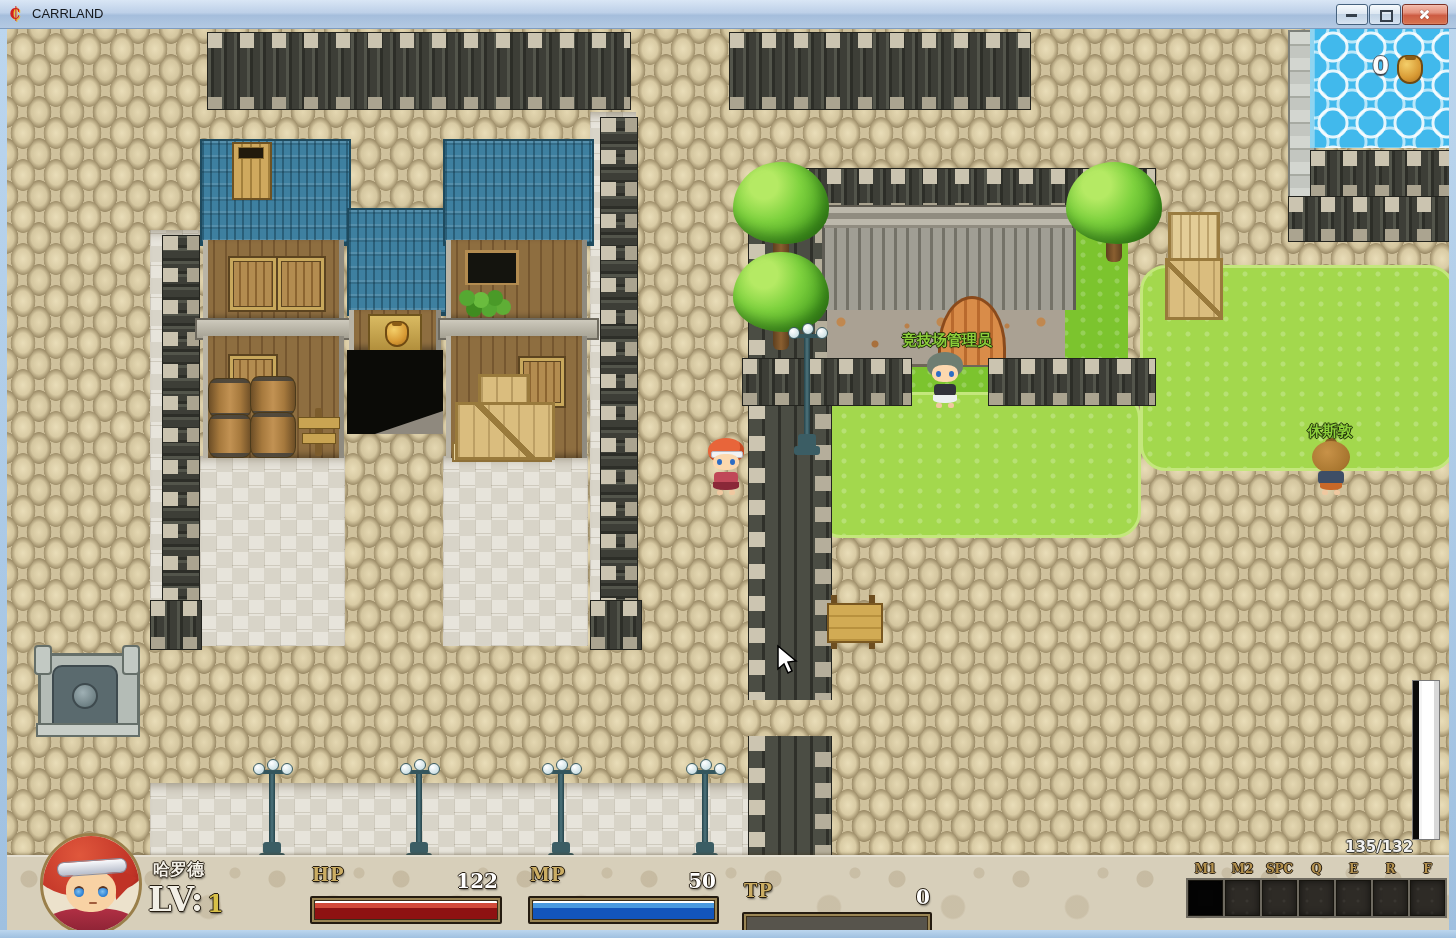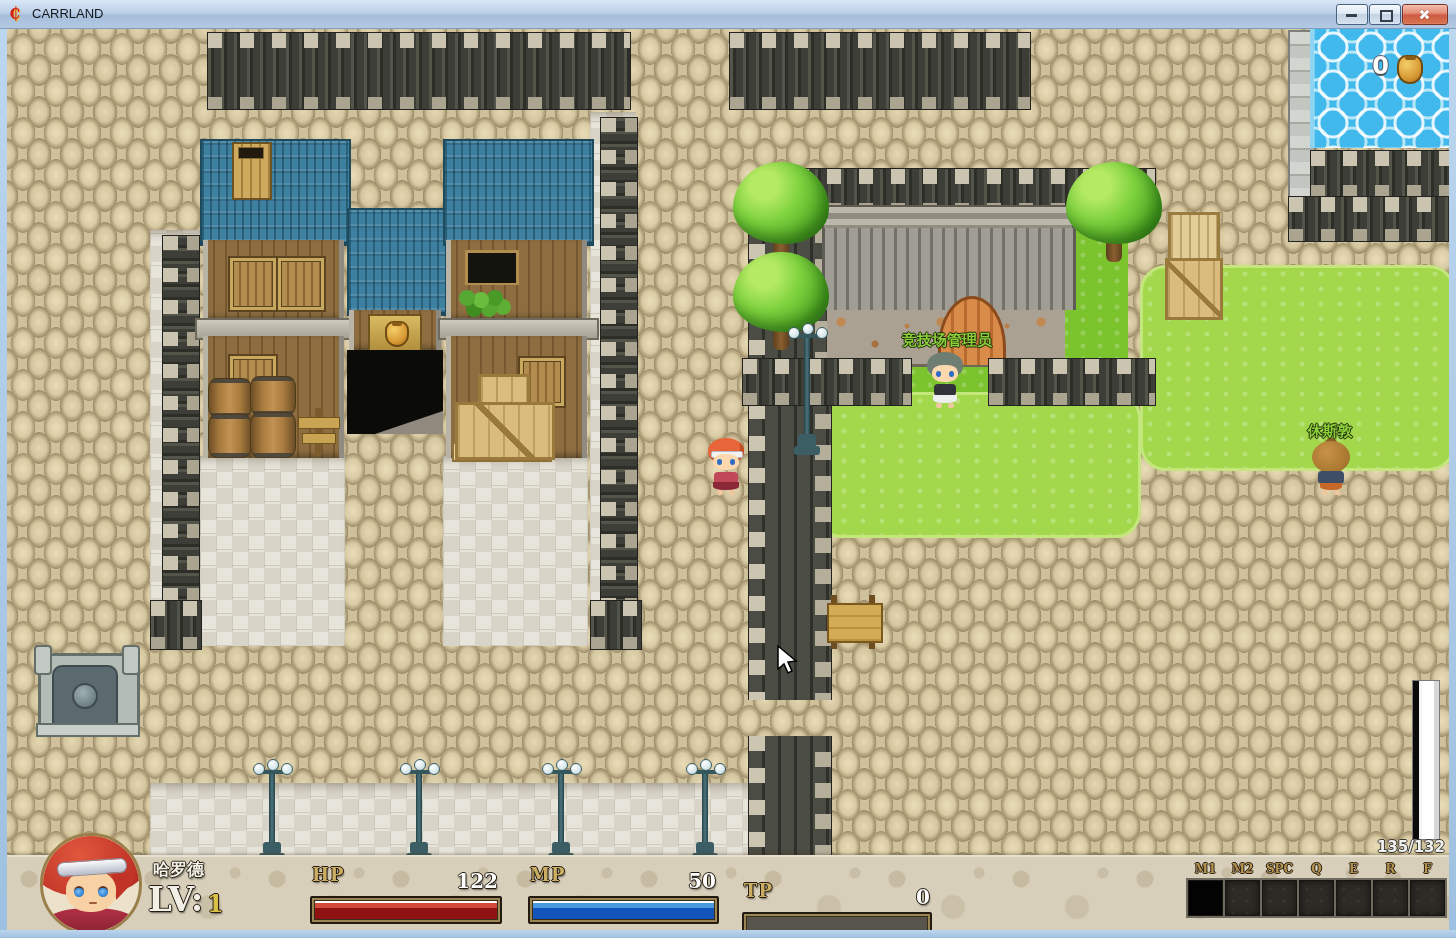--- a/index.html
+++ b/index.html
@@ -147,21 +147,21 @@
     background:radial-gradient(circle at 35% 30%,#f4cf6a,#d89a34 60%,#a96e1c);}
   .bag::before{content:"";position:absolute;left:25%;top:-1px;width:50%;height:4px;
     background:#8a5c16;border-radius:2px;}
 
   
   .outline{text-shadow:-1px 0 0 #241c10,1px 0 0 #241c10,0 -1px 0 #241c10,0 1px 0 #241c10,1px 2px 2px rgba(0,0,0,.55);}
   .npc-label{font:bold 15px "DejaVu Sans",sans-serif;color:#8ccf3a;text-align:center;
     text-shadow:-1px 0 0 #1c2a08,1px 0 0 #1c2a08,0 -1px 0 #1c2a08,0 1px 0 #1c2a08;}
   .gold-text{font:bold 24px "DejaVu Sans",sans-serif;color:#fdfdfd;
     text-shadow:-1px 0 0 #57606a,1px 0 0 #57606a,0 -1px 0 #57606a,0 2px 1px #3c444c;}
-  .fps-text{font:bold 15px "DejaVu Sans",sans-serif;color:#f2f2f2;text-align:right;
+  .fps-text{font:bold 15px "DejaVu Sans",sans-serif;color:#f2f2f2;text-align:left;
     text-shadow:-1px 0 0 #3a3a34,1px 0 0 #3a3a34,0 -1px 0 #3a3a34,0 1px 0 #3a3a34;}
 
   
   #hud{position:absolute;left:0;top:827px;width:1442px;height:75px;
     background-color:#d7cfba;
     background-image:
       radial-gradient(circle 9px at 22px 24px,rgba(150,128,92,.25) 0 8px,transparent 9px),
       radial-gradient(circle 13px at 78px 52px,rgba(150,128,92,.20) 0 11px,transparent 13px),
       radial-gradient(circle 6px at 104px 18px,rgba(150,128,92,.22) 0 5px,transparent 6px);
     background-size:124px 74px;

